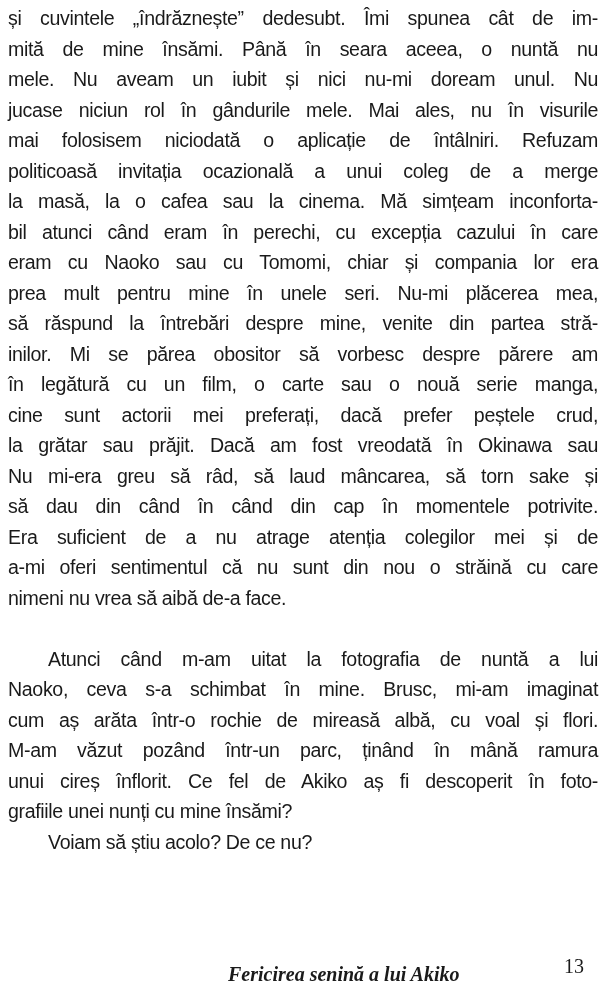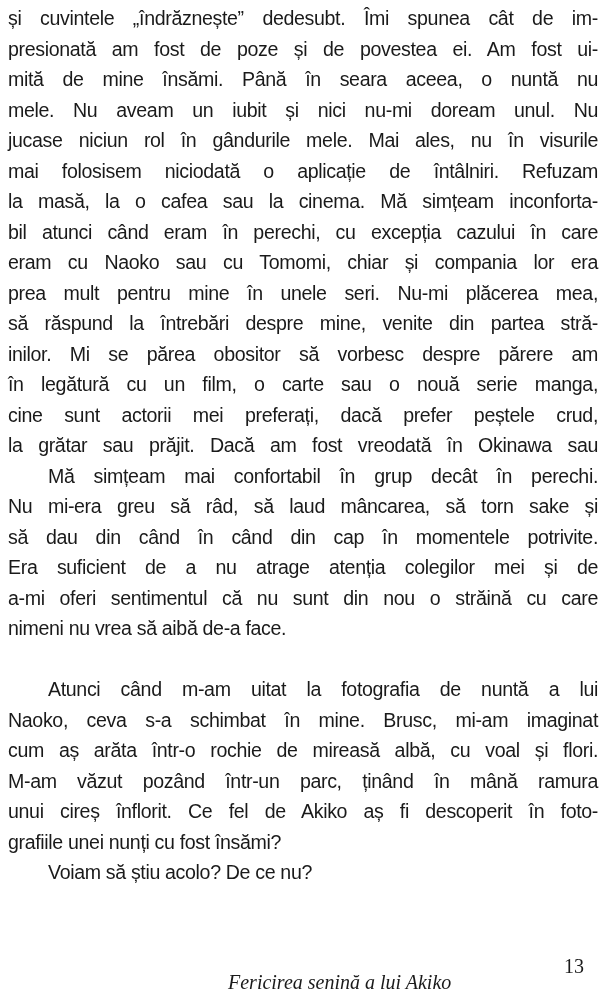--- a/index.html
+++ b/index.html
@@ -51,70 +51,70 @@
     left: 0;
     width: 606px;
     height: 30px;
     font-family: "Liberation Serif", "DejaVu Serif", serif;
     font-size: 20px;
     color: #1a1a1a;
   }
   .footer .running-title {
     position: absolute;
     left: 228px;
-    top: 16px;
+    top: 8px;
     font-style: italic;
+    font-weight: bold;
   }
   .footer .page-number {
     position: absolute;
     left: 564px;
     top: 0;
   }
 </style>
 </head>
 <body>
 
 <div class="page">
 
   <p class="para">
     <span class="line first">și cuvintele „îndrăznește” dedesubt. Îmi spunea cât de im-</span>
-    <span class="line">presionată am fost de poze și de povestea ei. Am fost ui-</span>
     <span class="line">mită de mine însămi. Până în seara aceea, o nuntă nu</span>
     <span class="line">mele. Nu aveam un iubit și nici nu-mi doream unul. Nu</span>
     <span class="line">jucase niciun rol în gândurile mele. Mai ales, nu în visurile</span>
     <span class="line">mai folosisem niciodată o aplicație de întâlniri. Refuzam</span>
+    <span class="line">politicoasă invitația ocazională a unui coleg de a merge</span>
     <span class="line">la masă, la o cafea sau la cinema. Mă simțeam inconforta-</span>
     <span class="line">bil atunci când eram în perechi, cu excepția cazului în care</span>
     <span class="line">eram cu Naoko sau cu Tomomi, chiar și compania lor era</span>
     <span class="line">prea mult pentru mine în unele seri. Nu-mi plăcerea mea,</span>
     <span class="line">să răspund la întrebări despre mine, venite din partea stră-</span>
     <span class="line">inilor. Mi se părea obositor să vorbesc despre părere am</span>
     <span class="line">în legătură cu un film, o carte sau o nouă serie manga,</span>
     <span class="line">cine sunt actorii mei preferați, dacă prefer peștele crud,</span>
     <span class="line">la grătar sau prăjit. Dacă am fost vreodată în Okinawa sau</span>
   </p>
 
   <p class="para indent">
-    <span class="line first">Mă simțeam mai confortabil în grup decât în perechi.</span>
     <span class="line">Nu mi-era greu să râd, să laud mâncarea, să torn sake și</span>
     <span class="line">să dau din când în când din cap în momentele potrivite.</span>
     <span class="line">Era suficient de a nu atrage atenția colegilor mei și de</span>
     <span class="line">a-mi oferi sentimentul că nu sunt din nou o străină cu care</span>
     <span class="line last">nimeni nu vrea să aibă de-a face.</span>
   </p>
 
   <div class="gap"></div>
 
   <p class="para indent">
     <span class="line first">Atunci când m-am uitat la fotografia de nuntă a lui</span>
     <span class="line">Naoko, ceva s-a schimbat în mine. Brusc, mi-am imaginat</span>
     <span class="line">cum aș arăta într-o rochie de mireasă albă, cu voal și flori.</span>
     <span class="line">M-am văzut pozând într-un parc, ținând în mână ramura</span>
     <span class="line">unui cireș înflorit. Ce fel de Akiko aș fi descoperit în foto-</span>
-    <span class="line last">grafiile unei nunți cu fost însămi?</span>
+    <span class="line last">grafiile unei nunți cu mine însămi?</span>
   </p>
 
   <p class="para indent">
     <span class="line first last">Voiam să știu acolo? De ce nu?</span>
   </p>
 
 </div>
 
 <div class="footer">
   <span class="running-title">Fericirea senină a lui Akiko</span>

